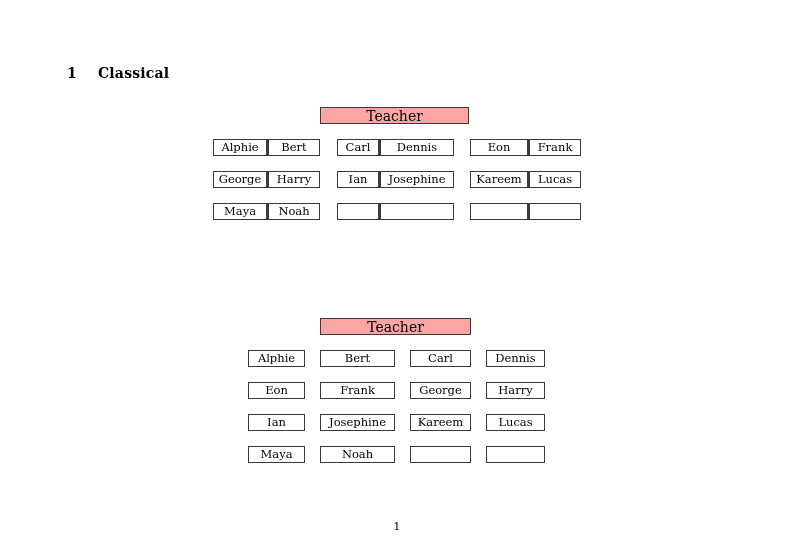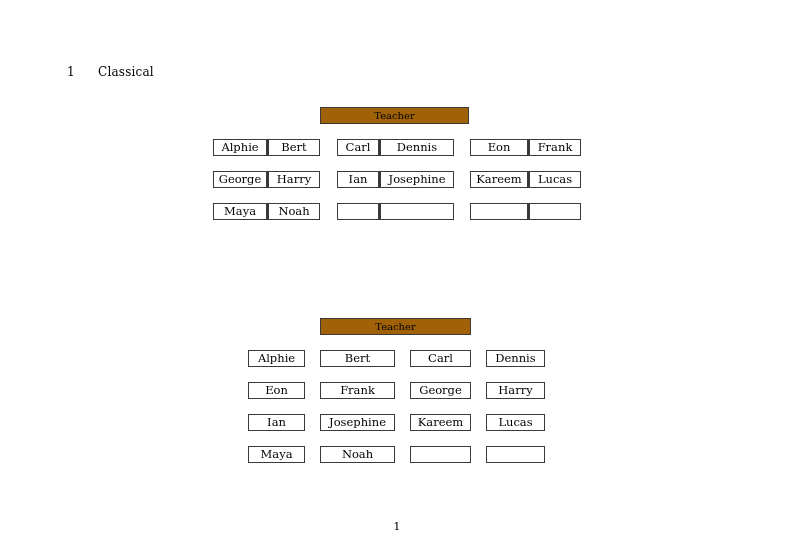--- a/index.html
+++ b/index.html
@@ -19,22 +19,22 @@
   .page {
     position: absolute;
     left: 0; top: 0;
     width: 794px;
     height: 560px;
   }
 
   
   .section-heading {
     position: absolute;
-    font-weight: normal;
-    font-size: 12px;
+    font-weight: bold;
+    font-size: 14px;
     letter-spacing: 0.2px;
     white-space: nowrap;
     line-height: 1;
   }
   .section-heading .num {
     display: inline-block;
     width: 31px;
   }
   #heading-classical   { left: 67px; top: 66px; }
   #heading-distributed { left: 67px; top: 277px; }
@@ -62,26 +62,26 @@
     background: #3a3a3a;
     height: 17px;
   }
 
   
   .teacher-box {
     position: absolute;
     box-sizing: border-box;
     border: 1px solid #3a3a3a;
     height: 17px;
-    font-size: 10px;
+    font-size: 14px;
     line-height: 1;
     display: flex;
     align-items: center;
     justify-content: center;
-    background: #a16207;
+    background: #fca5a5;
   }
 
   
   .sep-box {
     position: absolute;
     box-sizing: border-box;
     border: 1px solid #3a3a3a;
     height: 17px;
     font-size: 11.5px;
     line-height: 1;

